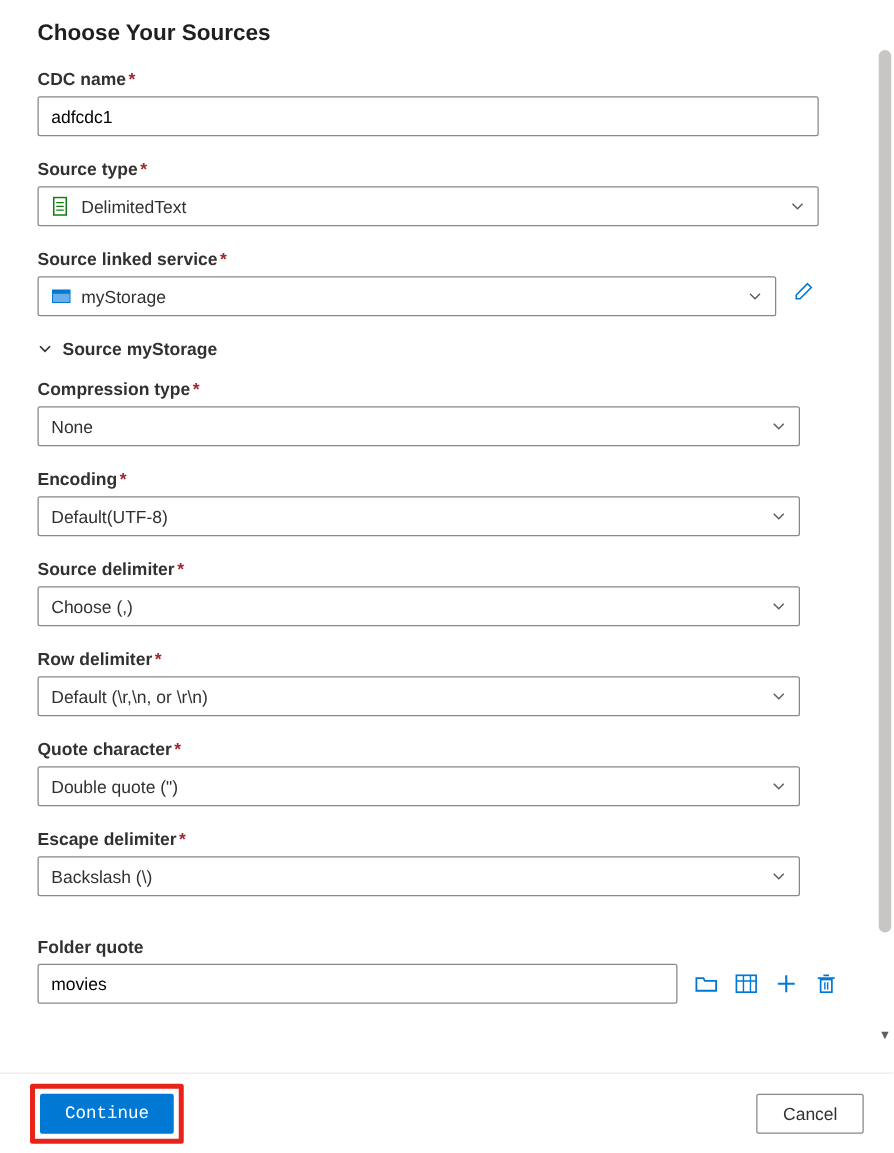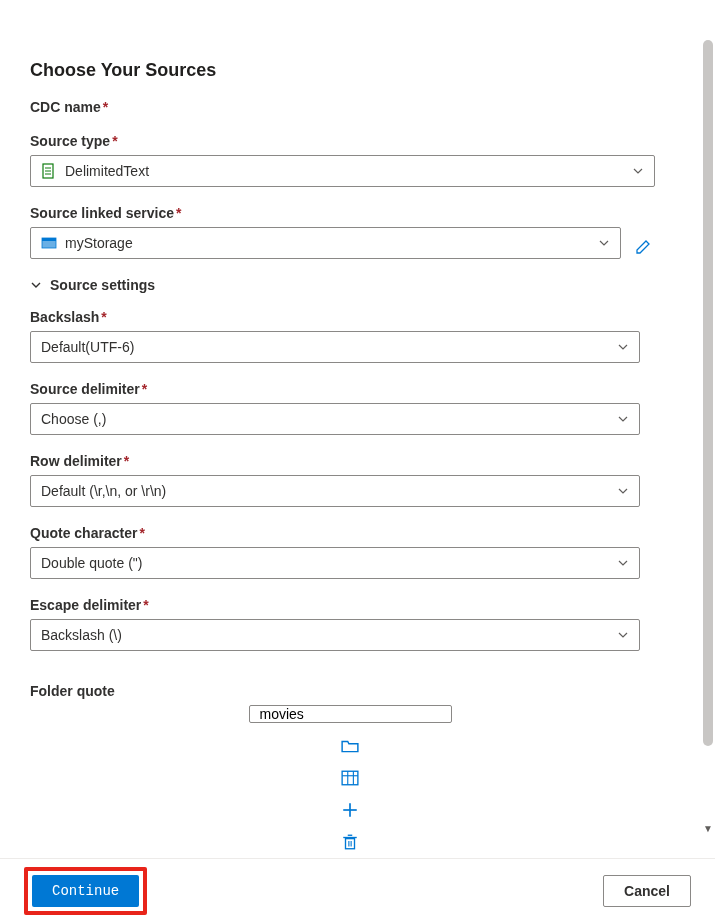--- a/index.html
+++ b/index.html
@@ -17,21 +17,20 @@
       position: absolute;
       top: 0; left: 0; right: 0; bottom: 64px;
       overflow-y: auto;
       padding: 16px 30px 20px 30px;
     }
     .page-title {
       font-size: 18px;
       font-weight: 600;
       color: #201f1e;
       margin-bottom: 18px;
-      margin-top: 44px;
     }
     .field { margin-bottom: 18px; }
     .field-label {
       font-size: 14px;
       font-weight: 600;
       color: #323130;
       margin-bottom: 6px;
       display: block;
     }
     .req { color: #a4262c; margin-left: 2px; }
@@ -44,21 +43,21 @@
       font-size: 14px;
       font-family: inherit;
       background: #fff;
       border-radius: 2px;
     }
     .select-wrap {
       position: relative;
       width: 100%;
       max-width: 625px;
       display: flex;
-      align-items: flex-end;
+      align-items: flex-start;
       gap: 10px;
     }
     .select-wrap.with-edit { max-width: 625px; }
     .select-box {
       flex: 1;
       height: 32px;
       border: 1px solid #8a8886;
       background: #fff;
       display: flex;
       align-items: center;
@@ -107,21 +106,20 @@
       padding: 0 10px;
       border-radius: 2px;
       cursor: pointer;
     }
     .simple-select .sel-text { flex: 1; }
     .folder-row {
       display: flex;
       align-items: center;
       gap: 14px;
       max-width: 640px;
-      flex-direction: column;
     }
     .folder-input {
       flex: 1;
       height: 32px;
       border: 1px solid #8a8886;
       padding: 0 10px;
       font-size: 14px;
       font-family: inherit;
       border-radius: 2px;
     }
@@ -162,21 +160,20 @@
     .btn-secondary {
       background: #fff;
       color: #323130;
       border: 1px solid #8a8886;
       height: 32px;
       padding: 0 20px;
       font-size: 14px;
       cursor: pointer;
       font-family: inherit;
       border-radius: 2px;
-      font-weight: bold;
     }
     
     .fake-scroll-track {
       position: absolute;
       right: 2px;
       top: 40px;
       bottom: 80px;
       width: 10px;
       background: transparent;
     }
@@ -205,20 +202,21 @@
 <body>
 
 <div class="scroll-area">
 
   <h1 class="page-title">Choose Your Sources</h1>
 
   <div class="field">
     <label class="field-label">
       <span>CDC name</span><span class="req">*</span>
     </label>
+    <input class="text-input" type="text" value="adfcdc1" style="">
   </div>
 
   <div class="field">
     <label class="field-label">
       <span>Source type</span><span class="req">*</span>
     </label>
     <div class="select-wrap">
       <div class="select-box">
         <span class="sel-icon">
           <svg viewBox="0 0 16 16" width="16" height="16">
@@ -264,30 +262,43 @@
       </span>
     </div>
   </div>
 
   <div class="section-toggle">
     <span class="chevron">
       <svg viewBox="0 0 12 12" width="12" height="12">
           <path d="M2 4 L6 8 L10 4" fill="none" stroke="currentColor" stroke-width="1.4"></path>
         </svg>
     </span>
-    <span>Source settings</span>
-  </div>
-
-
-  <div class="field">
-    <label class="field-label">
-      <span>Backslash</span><span class="req">*</span>
-    </label>
-    <div class="simple-select">
-      <span class="sel-text">Default(UTF-6)</span>
+    <span>Source myStorage</span>
+  </div>
+
+  <div class="field">
+    <label class="field-label">
+      <span>Compression type</span><span class="req">*</span>
+    </label>
+    <div class="simple-select">
+      <span class="sel-text">None</span>
+      <span class="chevron">
+        <svg viewBox="0 0 12 12" width="12" height="12">
+            <path d="M2 4 L6 8 L10 4" fill="none" stroke="currentColor" stroke-width="1.2"></path>
+          </svg>
+      </span>
+    </div>
+  </div>
+
+  <div class="field">
+    <label class="field-label">
+      <span>Encoding</span><span class="req">*</span>
+    </label>
+    <div class="simple-select">
+      <span class="sel-text">Default(UTF-8)</span>
       <span class="chevron">
         <svg viewBox="0 0 12 12" width="12" height="12">
             <path d="M2 4 L6 8 L10 4" fill="none" stroke="currentColor" stroke-width="1.2"></path>
           </svg>
       </span>
     </div>
   </div>
 
   <div class="field">
     <label class="field-label">

